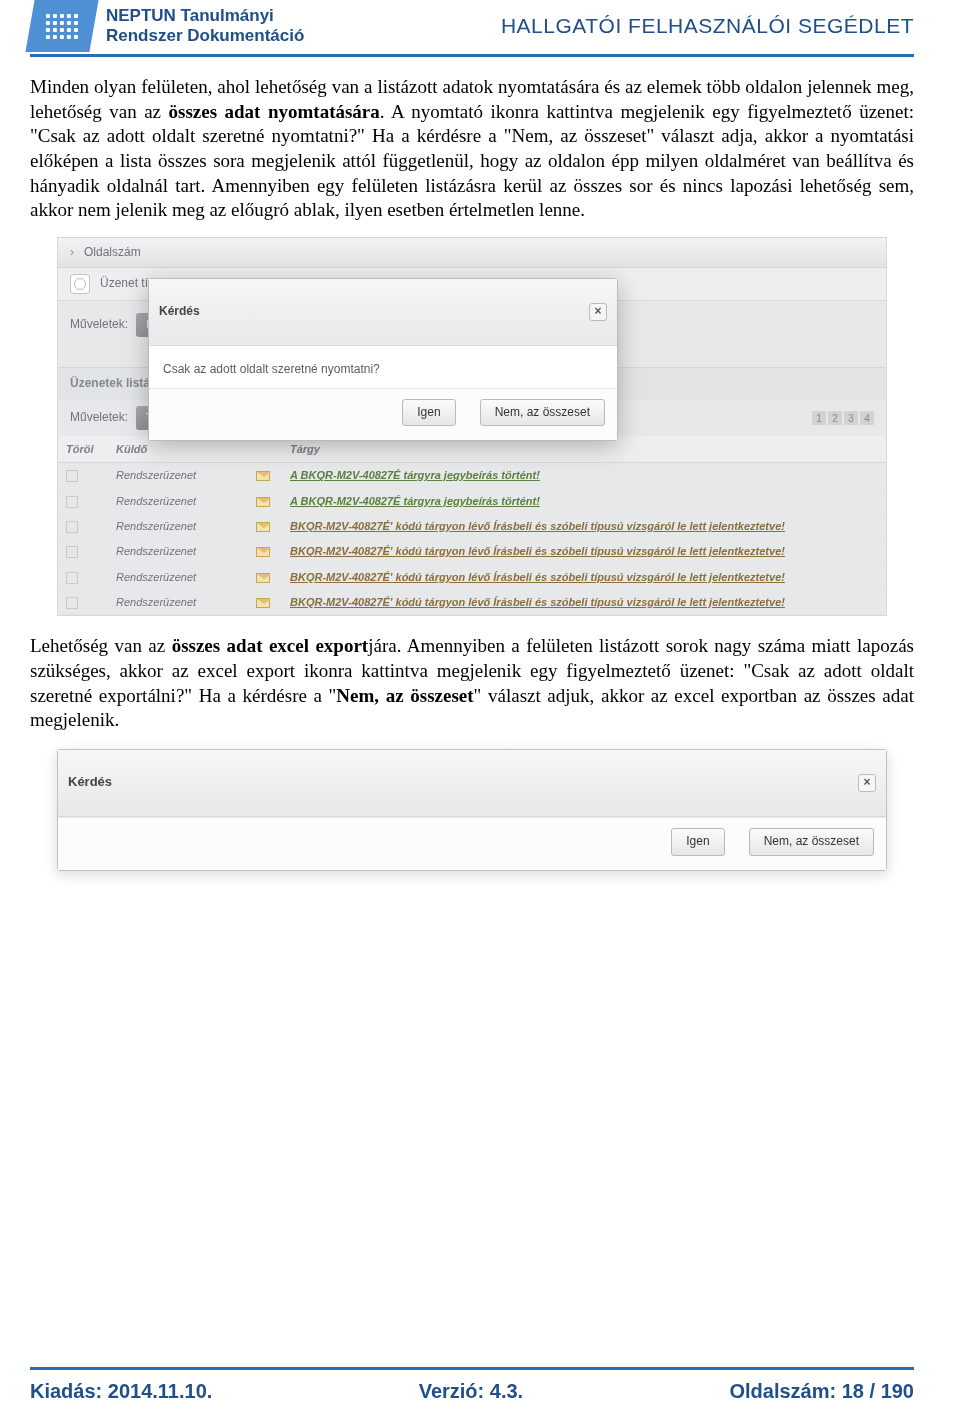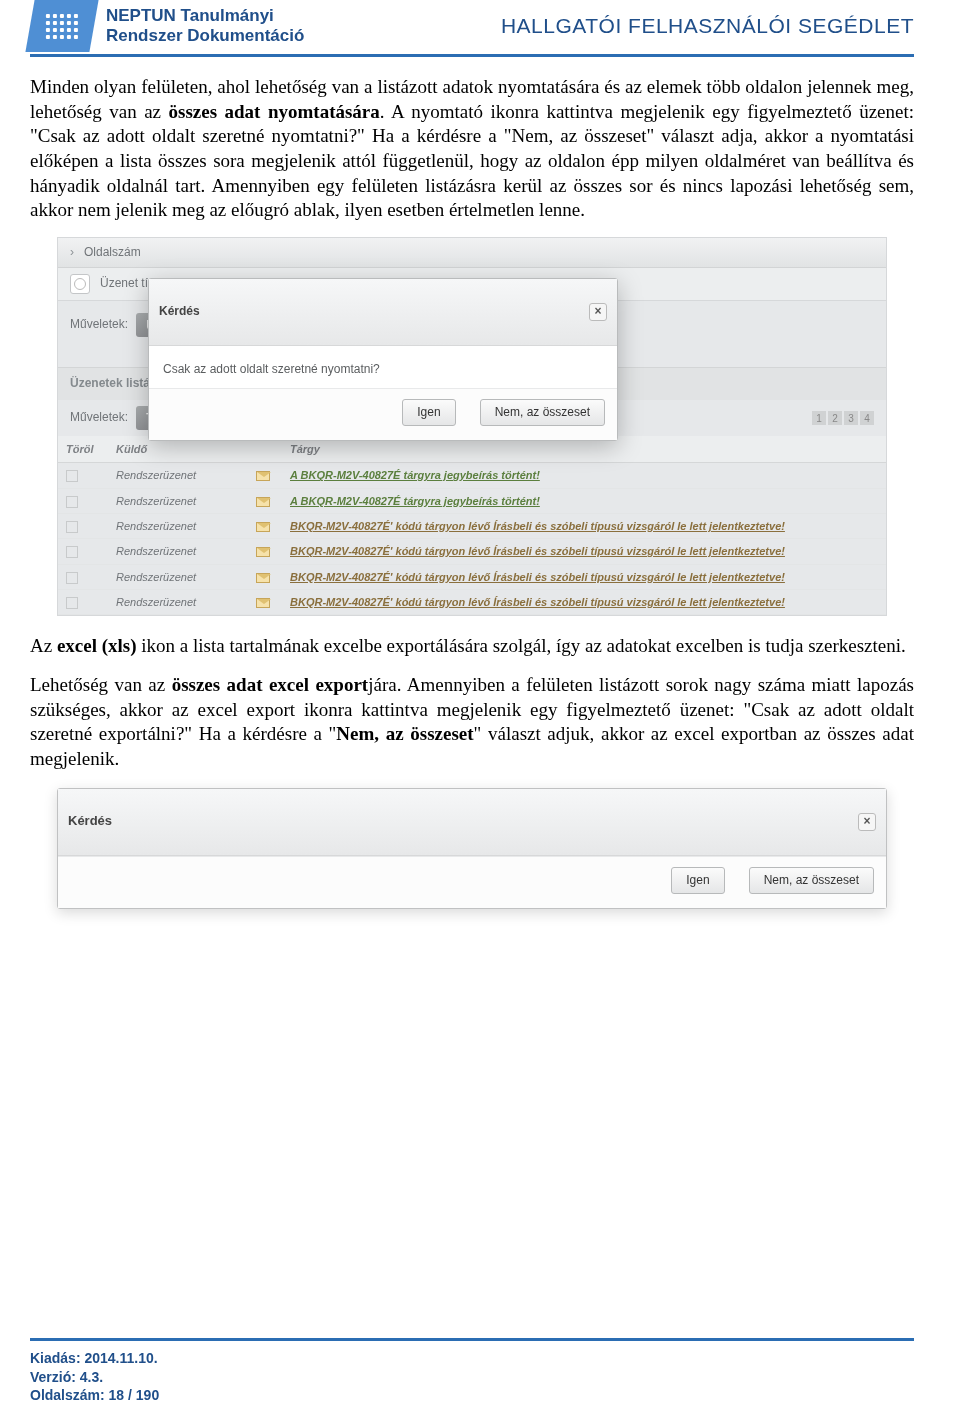--- a/index.html
+++ b/index.html
@@ -156,21 +156,21 @@
       font-size:13px;
     }
 
     .footer {
       position:absolute;
       left:30px; right:30px; bottom:22px;
       border-top:3px solid #2b6db3;
       padding-top:8px;
       display:flex; justify-content:space-between;
       color:#204f8a; font-family:Arial,sans-serif;
-      font-size:14px; font-weight:bold;flex-direction:column;
+      font-size:20px; font-weight:bold;
     }
   </style>
 </head>
 <body>
 
 <div class="page">
 
   <div class="header">
     <div class="header-logo">
       <div class="grid">
@@ -294,23 +294,20 @@
       <div class="dlg-body">Csak az adott oldalt szeretné nyomtatni?</div>
       <div class="dlg-foot">
         <div class="dlg-btn">Igen</div>
         <div class="dlg-btn">Nem, az összeset</div>
       </div>
     </div>
   </div>
 
   <div class="body-text">
     <p>
-      <span>Az </span><b class="em">excel (xls)</b><span> ikon a lista tartalmának excelbe exportálására szolgál, így az adatokat excelben is tudja szerkeszteni.</span>
-    </p>
-    <p>
       <span>Lehetőség van az </span><b class="em">összes adat excel export</b><span>jára. Amennyiben a felületen listázott sorok nagy száma miatt lapozás szükséges, akkor az excel export ikonra kattintva megjelenik egy figyelmeztető üzenet: "Csak az adott oldalt szeretné exportálni?" Ha a kérdésre a "</span><b class="em">Nem, az összeset</b><span>" választ adjuk, akkor az excel exportban az összes adat megjelenik.</span>
     </p>
   </div>
 
   <div class="ss2">
     <div class="dlg-head">
       <span>Kérdés</span>
       <span class="dlg-close">×</span>
     </div>
     <div class="dlg-foot">

